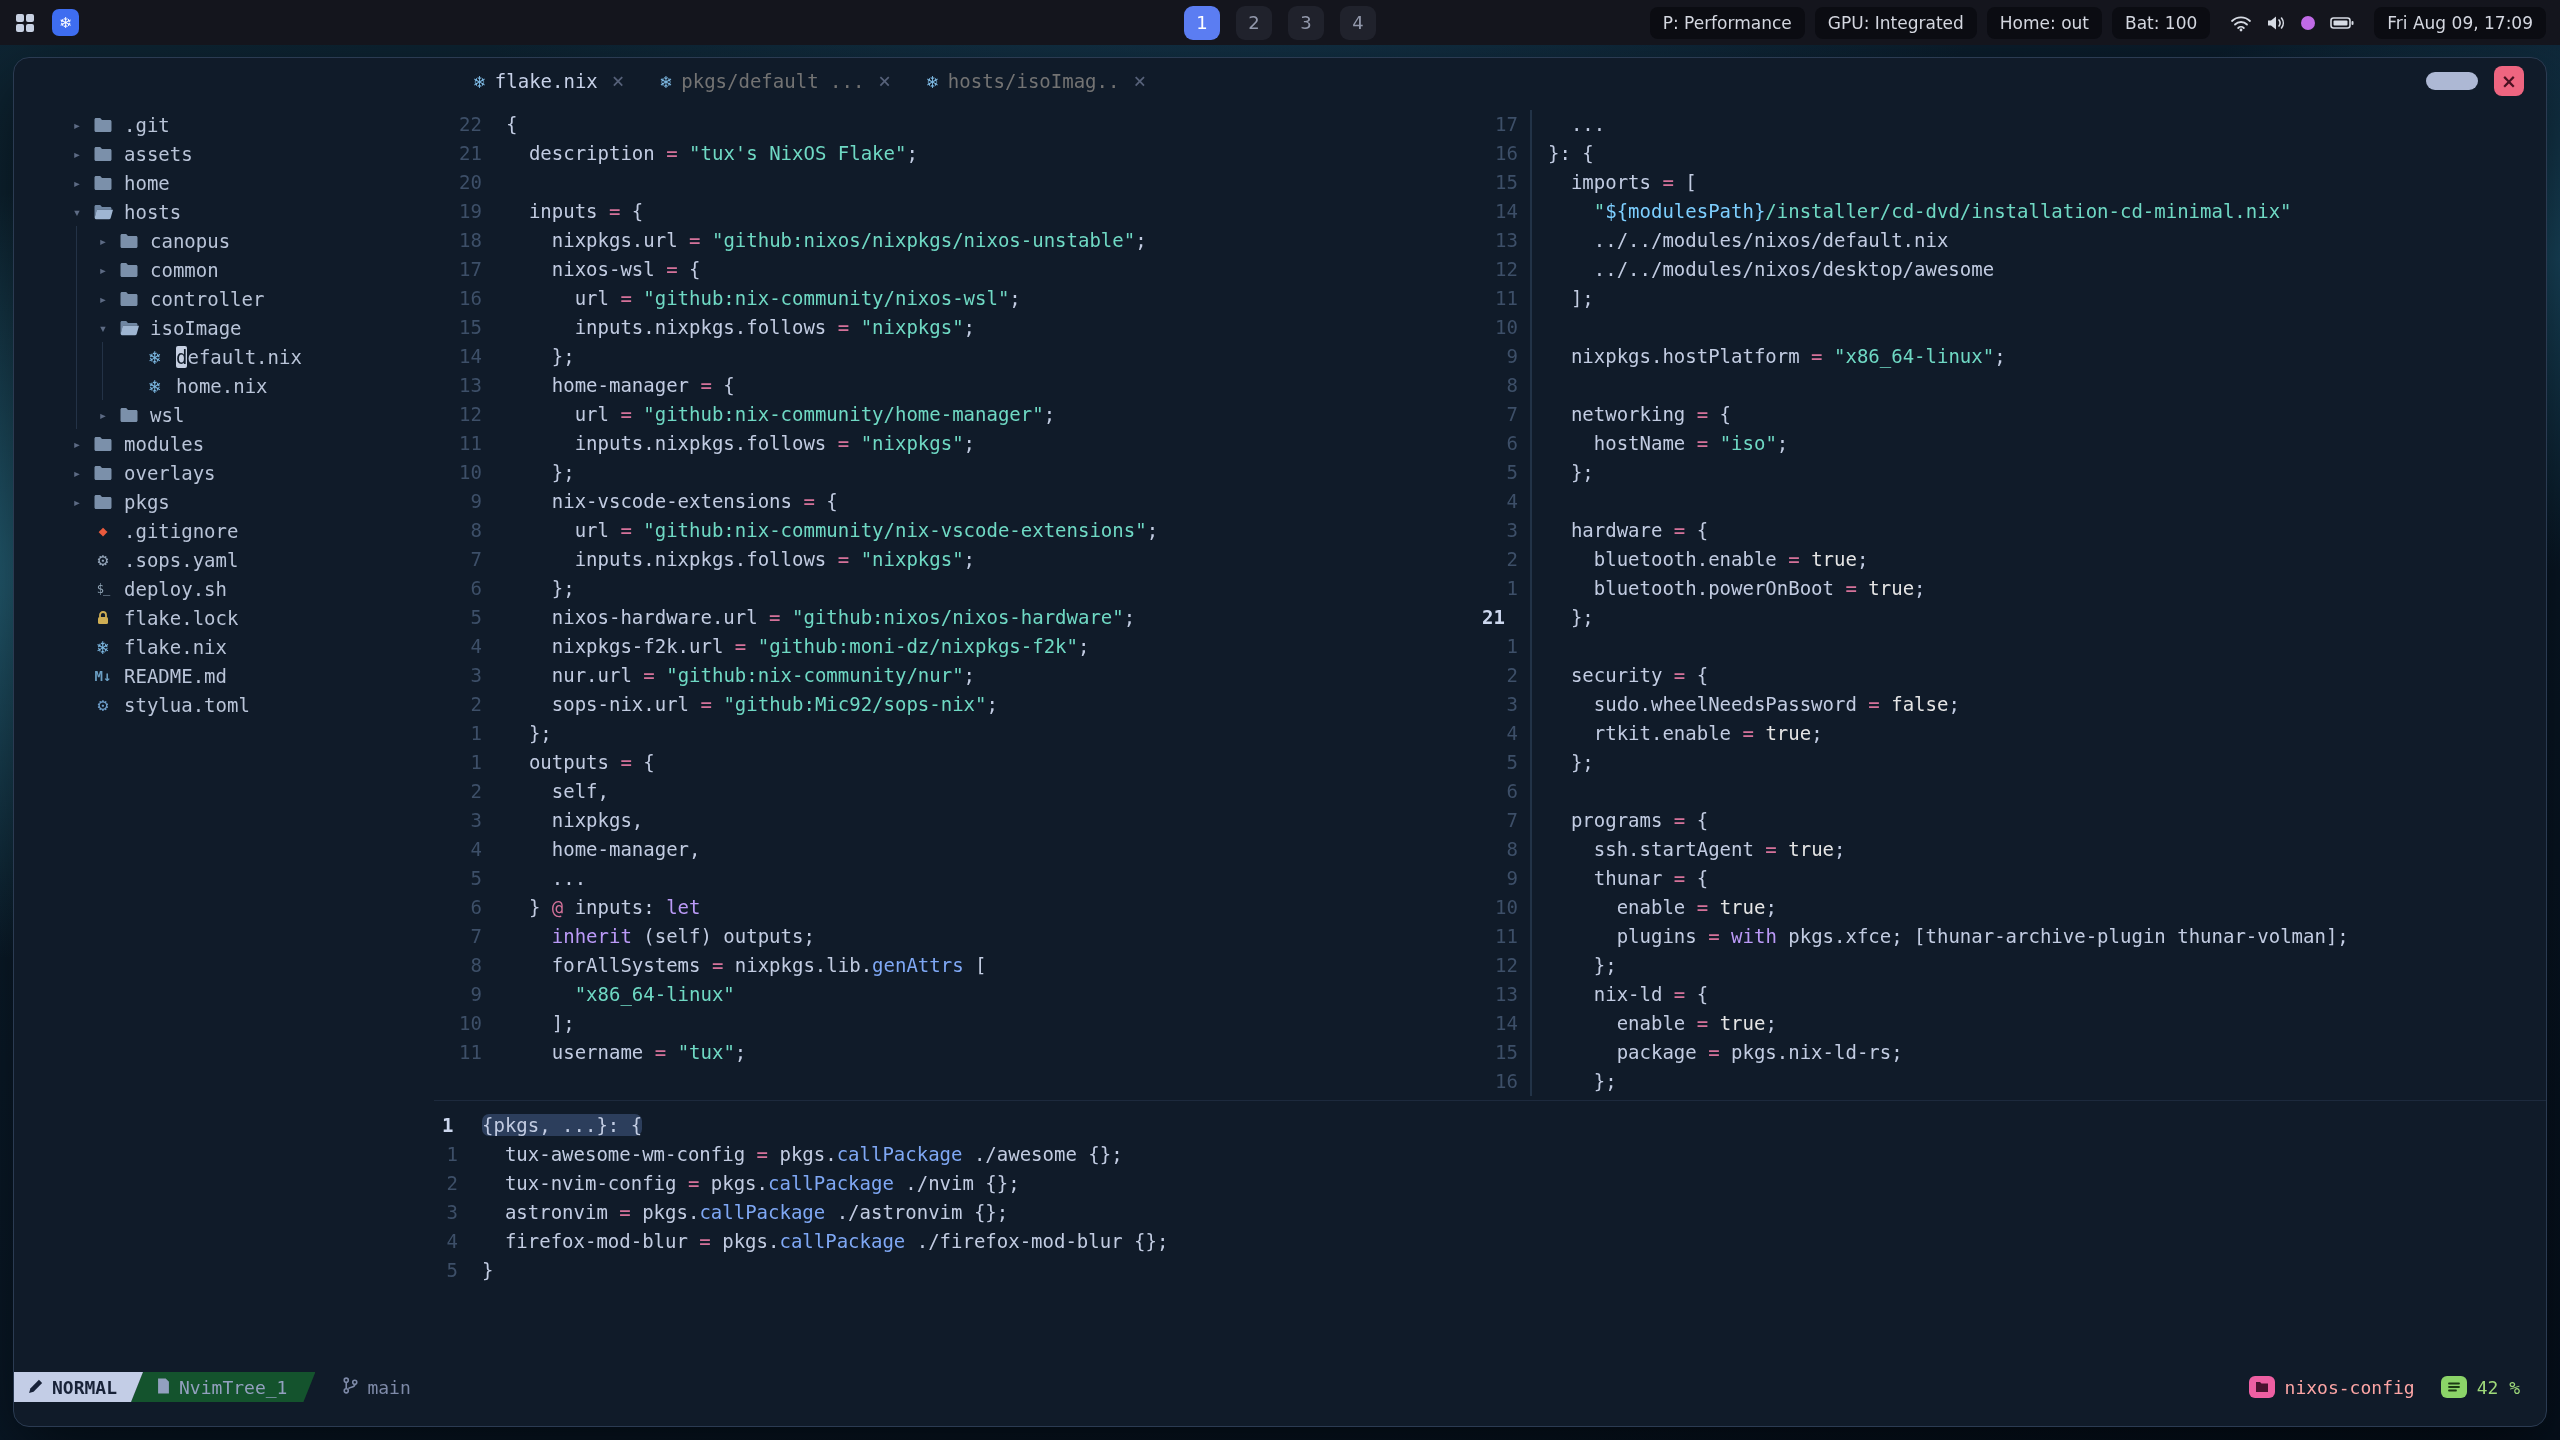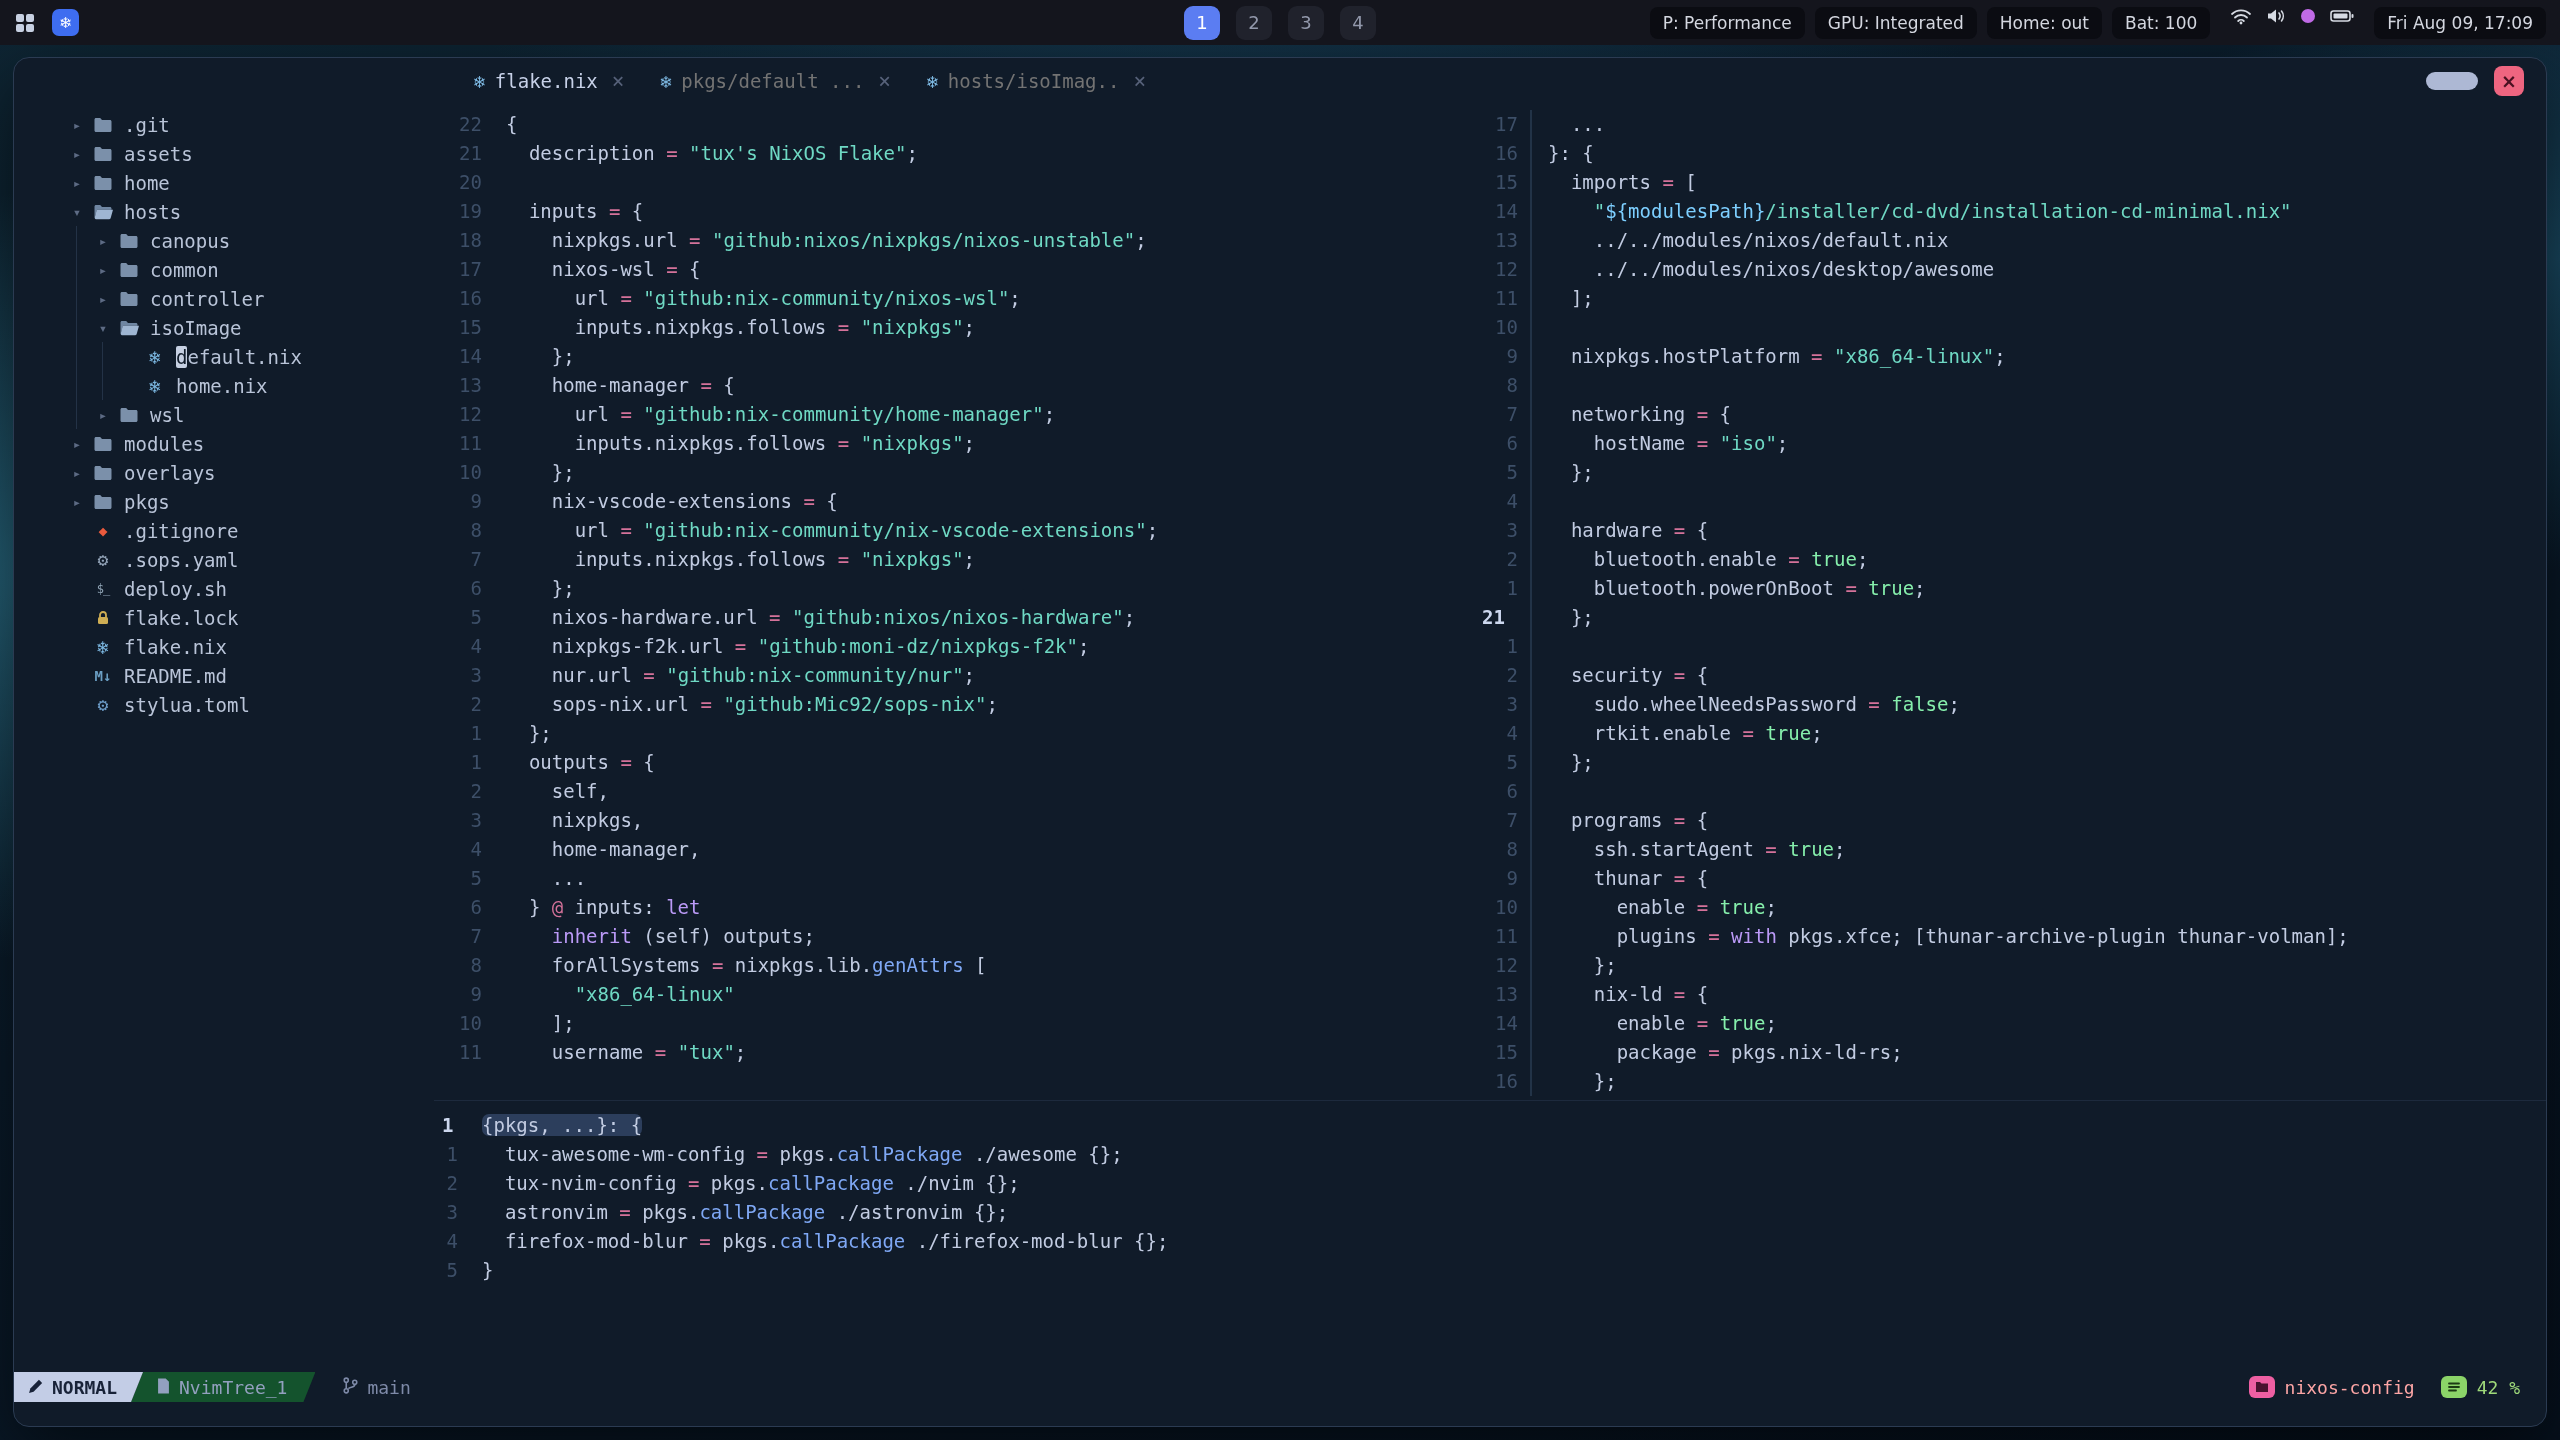--- a/index.html
+++ b/index.html
@@ -20,21 +20,21 @@
     display:flex;align-items:center;justify-content:space-between;padding:0 14px;z-index:6}
   .tb-left{display:flex;align-items:center;gap:16px}
   .tb-iconbtn{display:flex;align-items:center;justify-content:center}
   .logo-box{width:27px;height:27px;border-radius:7px;background:#3e6df0;display:flex;
     align-items:center;justify-content:center;color:#fff;font-size:15px}
   .tb-center{position:absolute;left:50%;top:0;transform:translateX(-50%);height:100%;
     display:flex;align-items:center;gap:16px}
   .ws{width:36px;height:34px;border-radius:9px;background:#20222c;color:#9298ab;
     display:flex;align-items:center;justify-content:center;font-size:18px}
   .ws.active{background:#5b7df2;color:#ffffff}
-  .tb-right{display:flex;align-items:flex-start;gap:12px}
+  .tb-right{display:flex;align-items:center;gap:12px}
   .pills{display:flex;gap:10px}
   .pill{background:#0b0c12;border-radius:8px;padding:6px 13px;font-size:17px;color:#d4d7e0;white-space:nowrap}
   .tray{display:flex;align-items:center;gap:14px;padding:0 8px}
   .tray span{display:flex;align-items:center}
 
   
   .nvim-window{position:absolute;left:13px;top:57px;right:13px;bottom:13px;background:#101b29;
     border:1px solid #2b3b52;border-radius:16px;display:flex;flex-direction:column;overflow:hidden;
     box-shadow:0 24px 70px rgba(0,0,0,.55)}
 
@@ -81,21 +81,21 @@
   .pane-pkgs .lines{padding-top:10px}
   .cl{height:29px;line-height:29px;display:flex}
   .ln{flex:none;width:var(--gut);text-align:right;padding-right:12px;color:#3d4f68}
   .cl.cur .ln{text-align:left;padding-left:8px;padding-right:0;color:#ccd7ee;font-weight:bold}
   .lt{flex:1;white-space:pre;min-width:0;padding-left:var(--tpad)}
   .pane-iso .lt{border-left:2px solid #223347}
   .cl.hl .code{background:#2c3e5c;border-radius:7px}
   .tk-f{color:#c2cce2}
   .tk-s{color:#6fd9c4}
   .tk-k{color:#bb9af7}
-  .tk-b{color:#86efac}
+  .tk-b{color:#e5e5e5}
   .tk-o{color:#d5729a}
   .tk-fn{color:#7fa8f5}
   .tk-i{color:#7dcfff}
 
   
   .statusline{height:30px;flex:none;display:flex;justify-content:space-between;align-items:center;
     font-family:"DejaVu Sans Mono",monospace;font-size:18px;margin-bottom:24px}
   .sl-left{display:flex;align-items:center;height:100%}
   .seg{height:100%;display:flex;align-items:center;gap:9px}
   .seg-mode{background:#c3cde6;color:#182238;font-weight:bold;padding:0 26px 0 14px;

